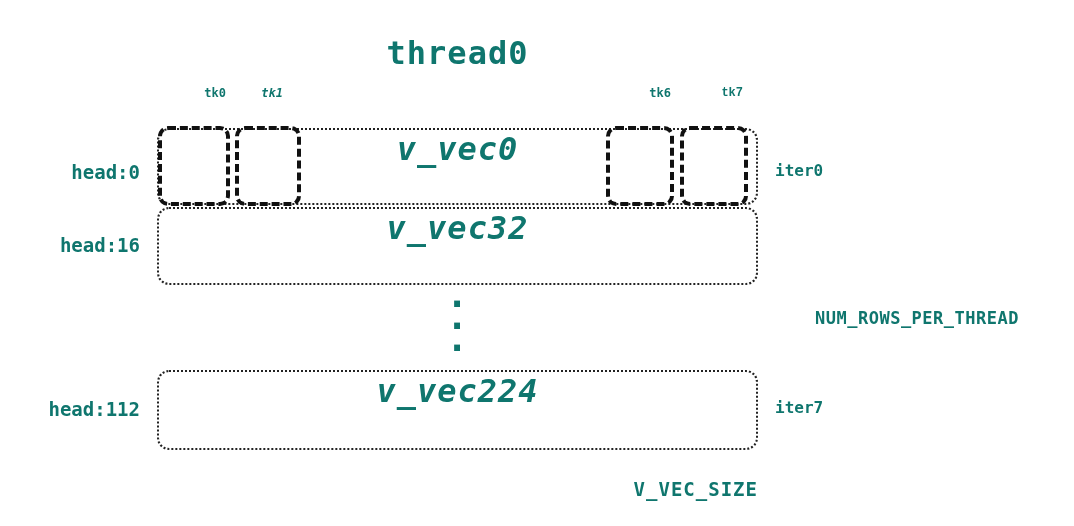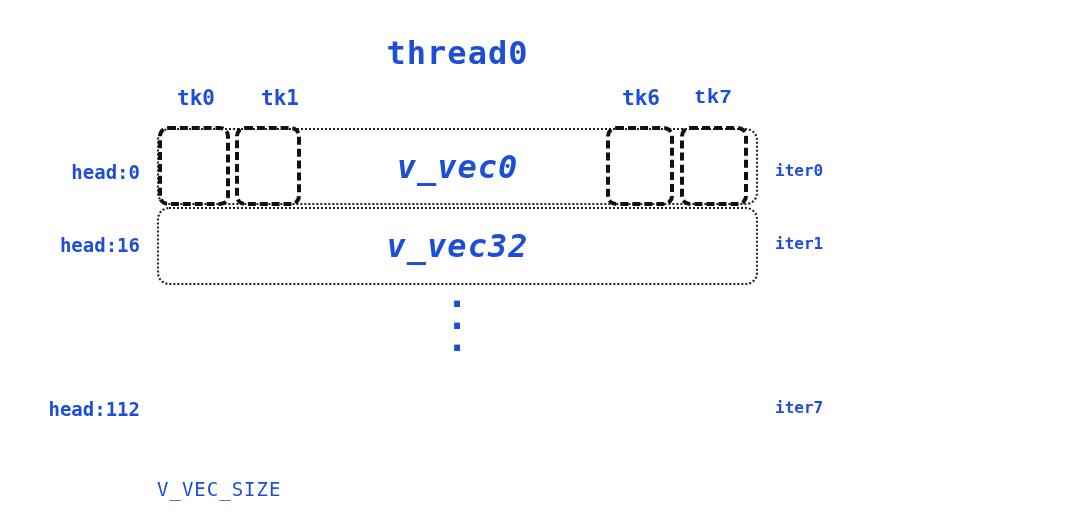--- a/index.html
+++ b/index.html
@@ -6,56 +6,56 @@
     margin: 0;
     padding: 0;
     background: #ffffff;
   }
   .canvas {
     position: relative;
     width: 1074px;
     height: 526px;
     background: #ffffff;
     font-family: "DejaVu Sans Mono", "Liberation Mono", monospace;
-    color: #1d4ed8;
+    color: #0f766e;
     overflow: hidden;
   }
   .title {
     position: absolute;
     left: 157px;
     top: 34px;
     width: 601px;
     text-align: center;
     font-size: 32px;
     font-weight: bold;
     letter-spacing: 1px;
   }
   .tk-label {
     position: absolute;
     top: 86px;
     width: 60px;
     height: 24px;
-    text-align: center;
-    font-size: 21px;
+    text-align: right;
+    font-size: 12px;
     font-weight: bold;
   }
   .tk0-l { left: 166px; }
-  .tk1-l { left: 250px; }
+  .tk1-l { left: 223px; font-style: italic; }
   .tk6-l { left: 611px; }
   .tk7-l { left: 683px; font-family: Liberation Mono, monospace; }
 
   .vec-box {
     position: absolute;
     left: 157px;
     width: 601px;
     box-sizing: border-box;
     border: 2px dotted #222222;
     border-radius: 12px;
     display: flex;
-    align-items: center;
+    align-items: flex-start;
     justify-content: center;
     z-index: 1;
     background: transparent;
   }
   .row1 { top: 128px; height: 77px; }
   .row2 { top: 207px; height: 78px; }
   .row3 { top: 370px; height: 80px; }
 
   .vec-text {
     font-size: 32px;
@@ -121,23 +121,23 @@
     width: 250px;
     font-size: 17px;
     font-weight: bold;
     letter-spacing: 0.5px;
   }
   .size-annotation {
     position: absolute;
     left: 157px;
     top: 478px;
     width: 601px;
-    text-align: left;
+    text-align: right;
     font-size: 19px;
-    font-weight: normal;
+    font-weight: bold;
     letter-spacing: 1px;
   }
 </style>
 </head>
 <body>
 
 <div class="canvas">
 
   <div class="title">thread0</div>
 
@@ -154,27 +154,30 @@
 
   <div class="tk-box tkb0"></div>
   <div class="tk-box tkb1"></div>
   <div class="tk-box tkb6"></div>
   <div class="tk-box tkb7"></div>
 
   <div class="head-label r2-side">head:16</div>
   <div class="vec-box row2">
     <span class="vec-text">v_vec32</span>
   </div>
-  <div class="iter-label r2-side">iter1</div>
 
   <div class="dots">
     <span>.</span>
     <span>.</span>
     <span>.</span>
   </div>
 
+  <div class="rows-annotation">NUM_ROWS_PER_THREAD</div>
 
   <div class="head-label r3-side">head:112</div>
+  <div class="vec-box row3">
+    <span class="vec-text">v_vec224</span>
+  </div>
   <div class="iter-label r3-side">iter7</div>
 
   <div class="size-annotation">V_VEC_SIZE</div>
 
 </div>
 
 </body></html>

